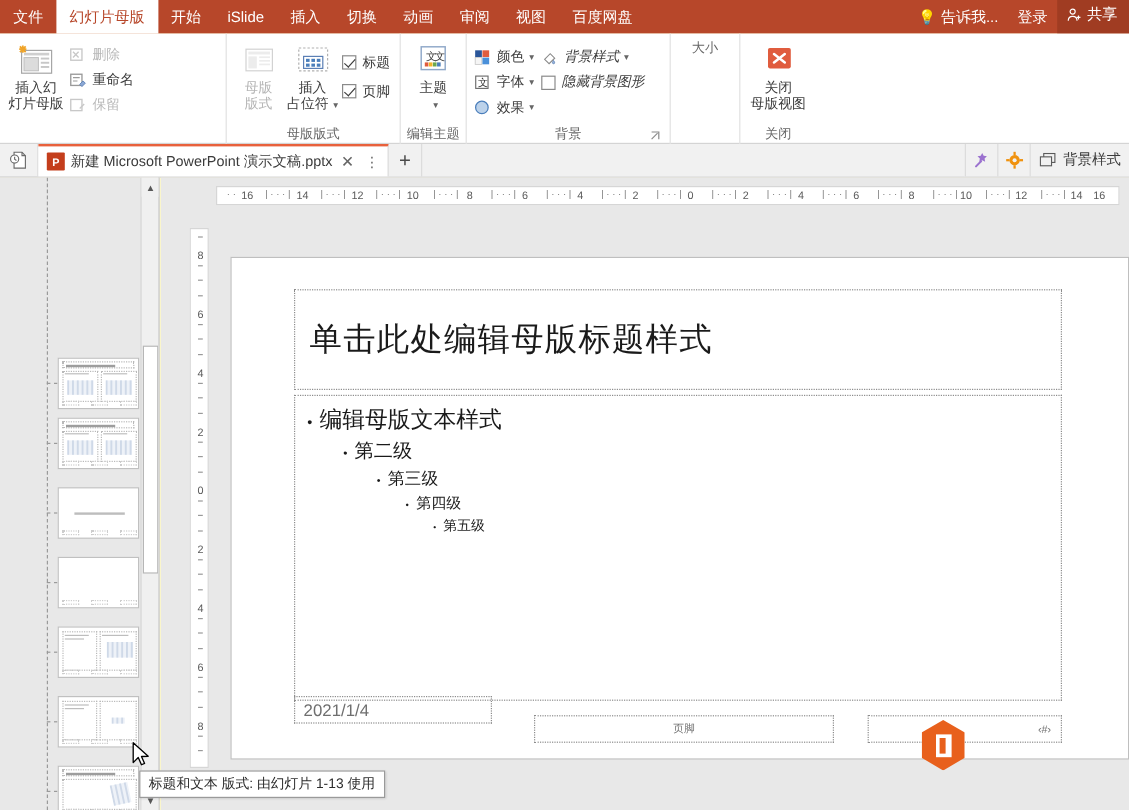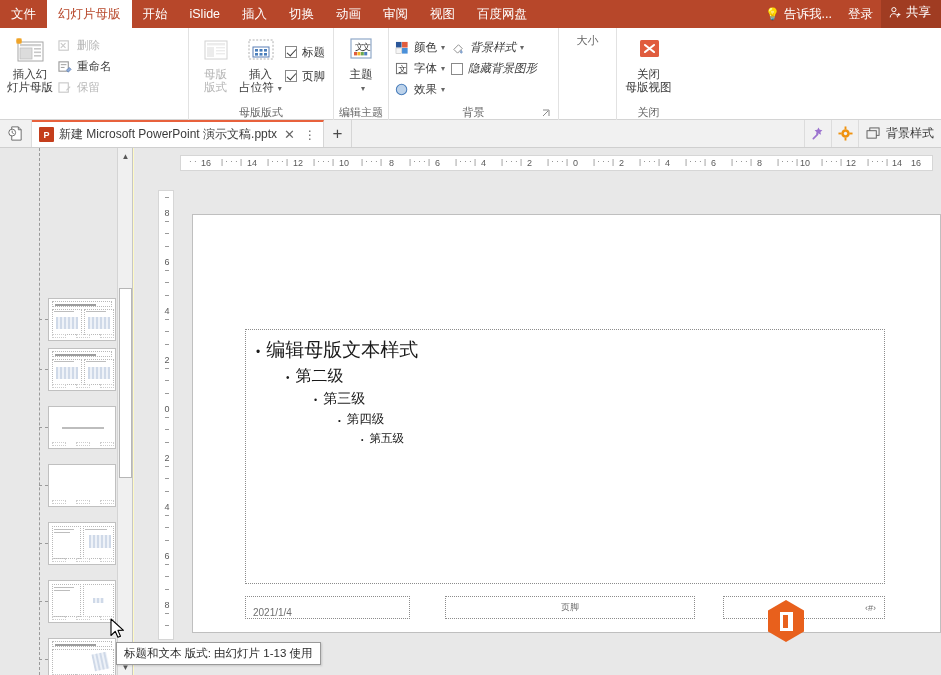--- a/index.html
+++ b/index.html
@@ -340,23 +340,23 @@
   .lvl3 { font-size: 14px; margin-left: 58px; margin-bottom: 3px; }
   .lvl4 { font-size: 12.5px; margin-left: 82px; margin-bottom: 3px; }
   .lvl5 { font-size: 11.5px; margin-left: 105px; }
   .lvl1 .b { font-size: 12px; }
   .lvl2 .b { font-size: 10px; }
   .lvl3 .b { font-size: 9px; }
   .lvl4 .b { font-size: 8px; }
   .lvl5 .b { font-size: 7px; }
 
   .ph-date {
-    left: 52px; top: 381px; width: 165px; height: 23px;
-    display: flex; align-items: flex-end; padding-left: 7px;
-    font-size: 10px; color: #6f6f6f;
+    left: 52px; top: 365px; width: 165px; height: 23px;
+    display: flex; align-items: center; padding-left: 7px;
+    font-size: 14px; color: #6f6f6f;
   }
   .ph-foot {
     left: 252px; top: 381px; width: 250px; height: 23px;
     display: flex; align-items: center; justify-content: center;
     font-size: 9px; color: #6f6f6f;
   }
   .ph-num {
     left: 530px; top: 381px; width: 162px; height: 23px;
     display: flex; align-items: center; justify-content: flex-end;
     padding-right: 8px;
@@ -784,20 +784,23 @@
     <div class="tscroll">
       <div class="tscroll-arrow up">▲</div>
       <div class="tscroll-thumb"></div>
       <div class="tscroll-arrow down">▼</div>
     </div>
   </div>
 
   <div class="canvasarea">
     <div class="slide">
 
+      <div class="ph ph-title">
+        <span class="txt">单击此处编辑母版标题样式</span>
+      </div>
 
       <div class="ph ph-body">
         <div class="lvl lvl1">
           <span class="b">•</span>
           <span>编辑母版文本样式</span>
         </div>
         <div class="lvl lvl2">
           <span class="b">•</span>
           <span>第二级</span>
         </div>

